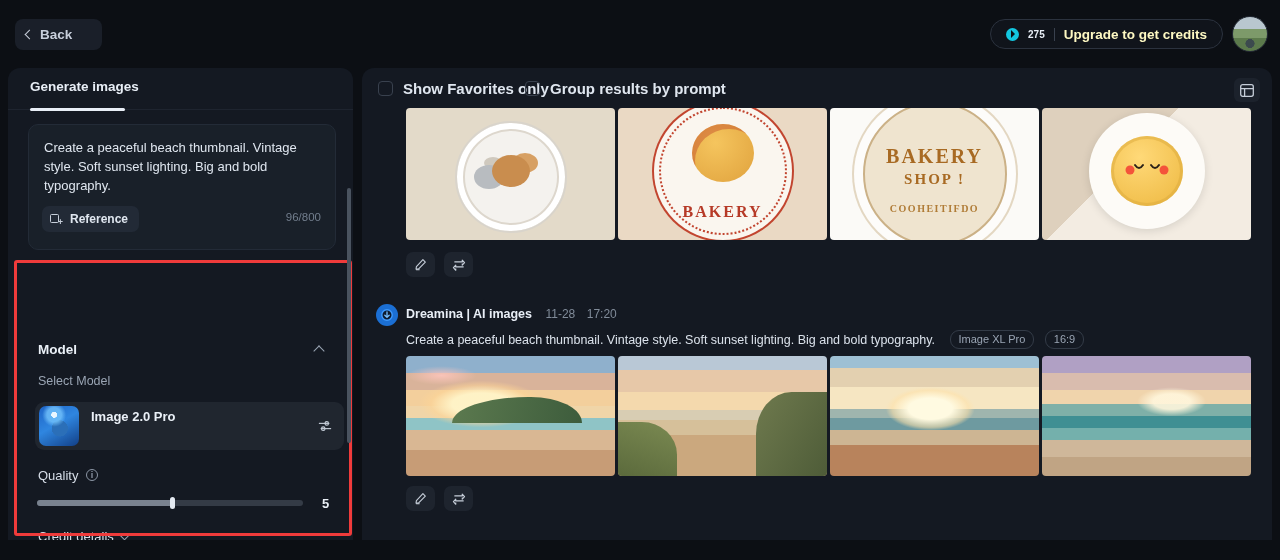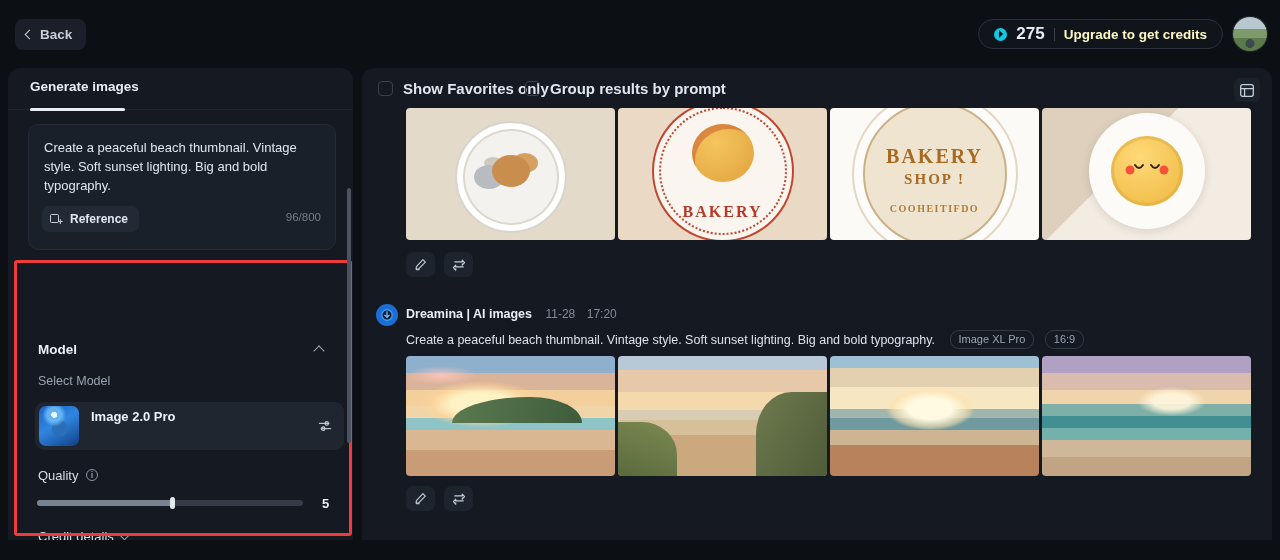--- a/index.html
+++ b/index.html
@@ -16,21 +16,21 @@
   }
 
   
   .topbar {
     position: absolute; left: 0; top: 0;
     width: 1280px; height: 68px;
     background: #0c0f14;
   }
   .back-btn {
     position: absolute; left: 15px; top: 19px;
-    height: 31px; padding: 0 14px 0 11px;
+    height: 31px; padding: 0 30px 0 11px;
     display: flex; align-items: center; gap: 7px;
     background: #1a1f29; border-radius: 8px;
     color: #c8cfdb; font-size: 13.5px; font-weight: bold;
     cursor: pointer;
   }
   .chev-left {
     width: 7px; height: 7px;
     border-left: 1.6px solid #c8cfdb;
     border-bottom: 1.6px solid #c8cfdb;
     transform: rotate(45deg);
@@ -48,21 +48,21 @@
     background: #13c7e0;
     display: inline-block; position: relative; flex: none;
   }
   .coin::after {
     content: ""; position: absolute; left: 4.5px; top: 2.5px;
     width: 0; height: 0;
     border-left: 4px solid #0c0f14;
     border-top: 4px solid transparent;
     border-bottom: 4px solid transparent;
   }
-  .credits-num { color: #e7edf5; font-size: 17px; font-weight: bold; }
+  .credits-num { color: #e7edf5; font-size: 10px; font-weight: bold; }
   .pill-sep { width: 1px; height: 13px; background: #39414e; }
   .upgrade-link { color: #fef9c3; font-size: 13.5px; font-weight: bold; cursor: pointer; }
   .avatar {
     position: absolute; right: 12px; top: 16px;
     width: 36px; height: 36px; border-radius: 50%;
     background:
       radial-gradient(circle at 50% 78%, #3c4a4e 0 14%, transparent 15%),
       linear-gradient(#b9c7cf 0 34%, #7d9a6a 34% 62%, #5c7a4c 62% 100%);
     border: 1px solid #242a35;
     overflow: hidden;

